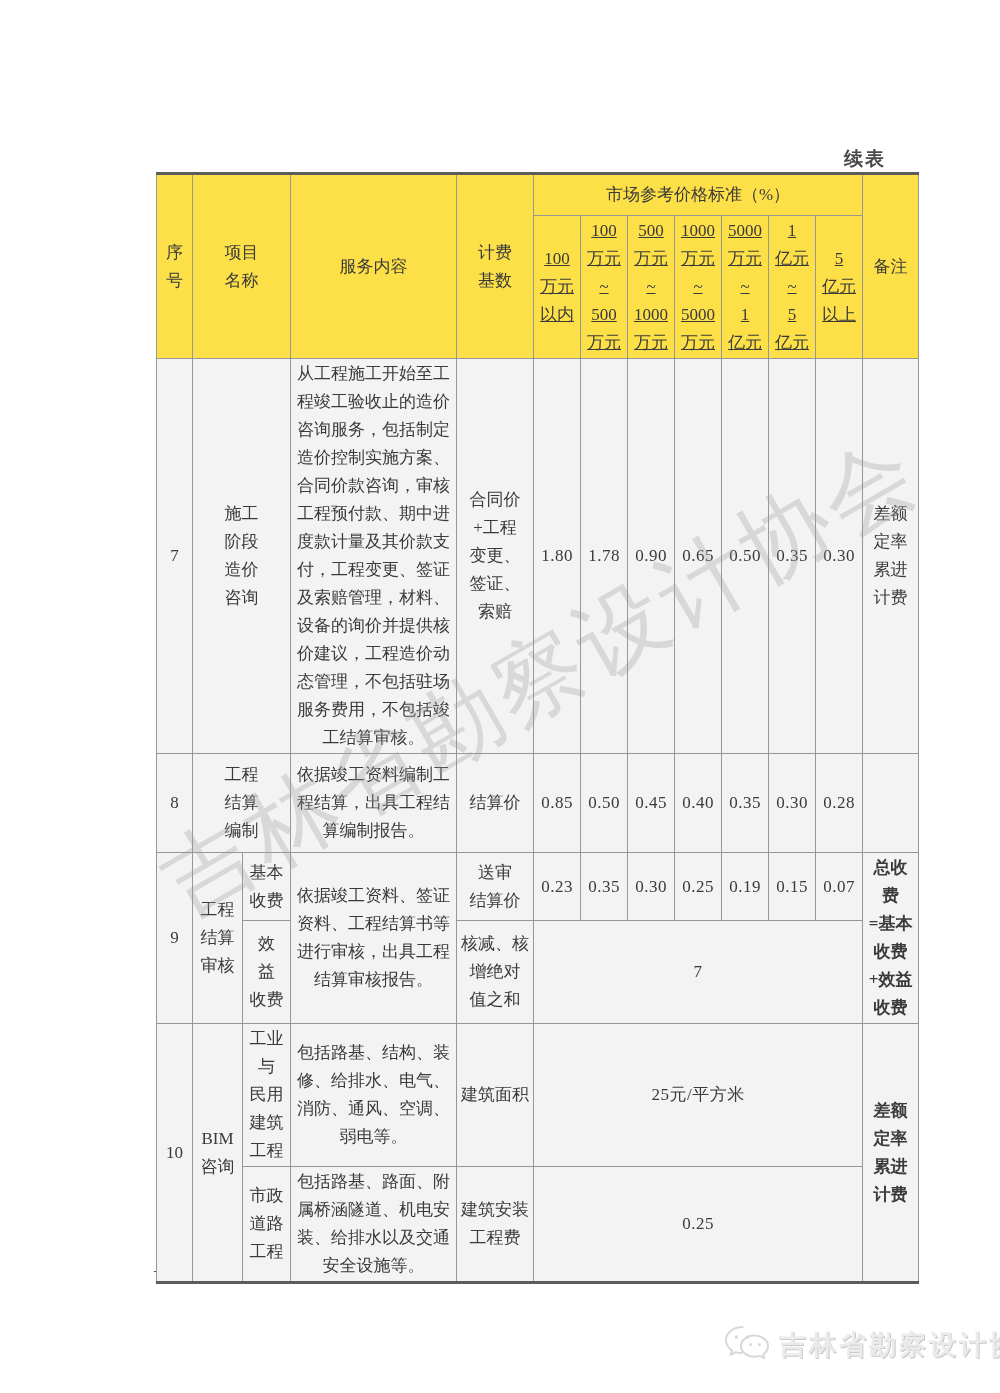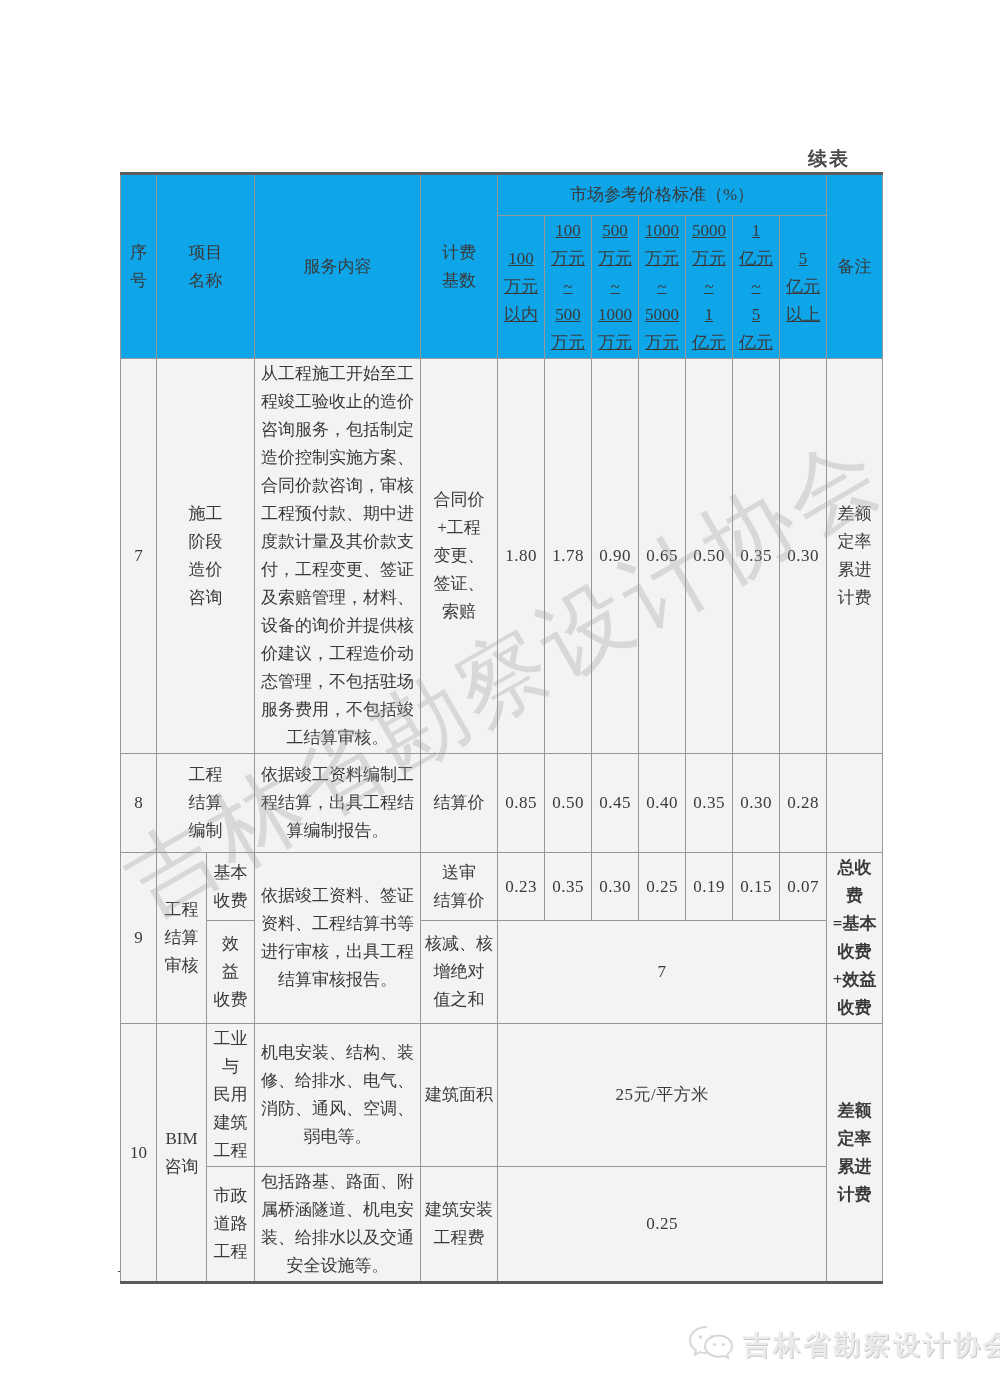--- a/index.html
+++ b/index.html
@@ -4,21 +4,21 @@
 <style>
   html,body { margin:0; padding:0; }
   body {
     width:1000px; height:1393px;
     background:#ffffff;
     font-family:"Liberation Serif","DejaVu Serif",serif;
     color:#3a3a3a;
     position:relative;
     overflow:hidden;
   }
-  .page { position:absolute; inset:0; }
+  .page { position:absolute; inset:0;margin-left:36px; }
 
   .cont-label {
     position:absolute; left:808px; top:146px;
     font-size:19px; font-weight:bold; letter-spacing:2px;
     color:#4a4a4a;
   }
 
   table.fee {
     position:absolute; left:120px; top:172px;
     width:763px;
@@ -37,21 +37,21 @@
   }
   tr.h1 { height:42px; }
   tr.h2 { height:136px; }
   tr.r7  { height:382px; }
   tr.r8  { height:99px; }
   tr.r9a { height:61px; }
   tr.r9b { height:92px; }
   tr.r10a{ height:137px; }
   tr.r10b{ height:116px; }
 
-  td.hd { background:#0ea5e9; }
+  td.hd { background:#fde047; }
   td.rng { font-size:15.5px; line-height:26px;text-decoration:underline; }
   td.pl { white-space:pre-line; }
   td.svc {
     text-align:justify; text-justify:inter-character;
     word-break:break-all;
     font-size:17.5px; line-height:27.5px;
     padding:2px 8px;
   }
   td.lh38 { line-height:38px; }
   td.lh31 { line-height:31px;font-weight:bold; }
@@ -229,21 +229,21 @@
 
       <tr class="r10a">
         <td rowspan="2">10</td>
         <td class="pl" rowspan="2">BIM
 咨询</td>
         <td class="pl">工业
 与
 民用
 建筑
 工程</td>
-        <td class="svc">机电安装、结构、装修、给排水、电气、消防、通风、空调、弱电等。</td>
+        <td class="svc">包括路基、结构、装修、给排水、电气、消防、通风、空调、弱电等。</td>
         <td>建筑面积</td>
         <td class="val" colspan="7">25元/平方米</td>
         <td class="pl lh31" rowspan="2">差额
 定率
 累进
 计费</td>
       </tr>
       <tr class="r10b">
         <td class="pl">市政
 道路

